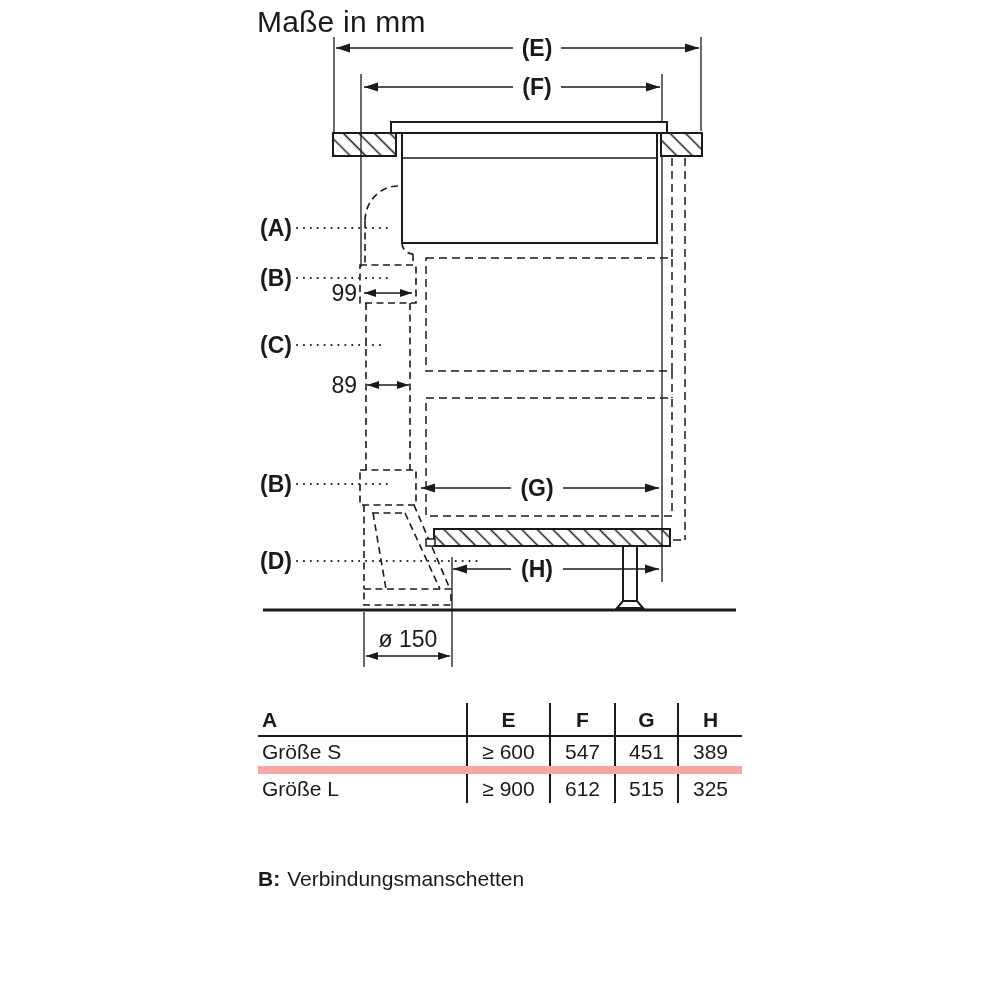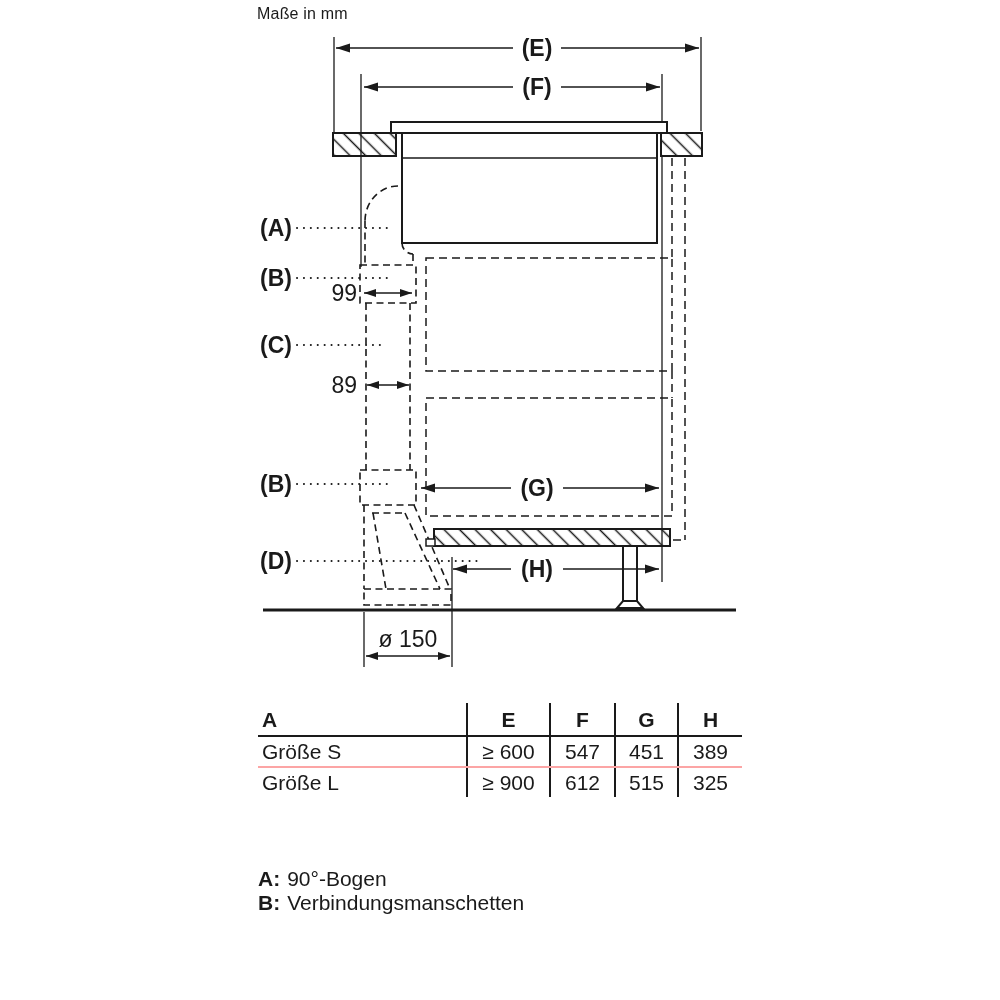--- a/index.html
+++ b/index.html
@@ -1,34 +1,34 @@
 <!DOCTYPE html>
 <html><head>
 <meta charset="utf-8">
 <style>
   html,body{margin:0;padding:0;background:#fff;}
   #page{position:relative;width:1000px;height:1000px;background:#fff;overflow:hidden;
         font-family:"Liberation Sans",sans-serif;color:#1a1a1a;}
-  #title{position:absolute;left:257px;top:5px;font-size:16px;letter-spacing:.2px;}
+  #title{position:absolute;left:257px;top:5px;font-size:30px;letter-spacing:.2px;}
   svg text{font-family:"Liberation Sans",sans-serif;fill:#1a1a1a;}
   .dim-label{font-size:23px;font-weight:bold;text-anchor:middle;}
   .part-label{font-size:23px;font-weight:bold;text-anchor:middle;}
   .num-label{font-size:23px;}
   #dims-table{position:absolute;left:258px;top:703px;border-collapse:collapse;
               font-size:21px;table-layout:fixed;}
   #dims-table th,#dims-table td{padding:0;border:0;}
   #dims-table col.c0{width:209px}#dims-table col.c1{width:83px}
   #dims-table col.c2{width:65px}#dims-table col.c3{width:63px}#dims-table col.c4{width:64px}
   #dims-table th{height:29px;font-weight:bold;vertical-align:bottom;padding-bottom:3px;}
   #dims-table td{height:29px;vertical-align:middle;}
   #dims-table th:first-child,#dims-table td:first-child{text-align:left;padding-left:4px;}
   #dims-table th:not(:first-child),#dims-table td:not(:first-child){text-align:center;
       border-left:2px solid #1a1a1a;}
   #dims-table thead th{border-bottom:2px solid #1a1a1a;}
-  #dims-table tbody tr:not(:last-child) td{border-bottom:2px solid #fca5a5;}
+  #dims-table tbody tr:not(:last-child) td{border-bottom:8px solid #fca5a5;}
   #legend{position:absolute;left:258px;top:867px;font-size:21px;line-height:23.5px;}
   .legend-row{white-space:nowrap;}
   .legend-key{font-weight:bold;margin-right:7px;}
 </style>
 </head>
 <body>
 
 <div id="page">
 
   <div id="title">Maße in mm</div>
@@ -201,20 +201,17 @@
         <td>≥ 900</td>
         <td>612</td>
         <td>515</td>
         <td>325</td>
       </tr>
     </tbody>
   </table>
 
   <div id="legend">
     <div class="legend-row">
-      <span class="legend-key">A:</span><span class="legend-text">90°-Bogen</span>
-    </div>
-    <div class="legend-row">
       <span class="legend-key">B:</span><span class="legend-text">Verbindungsmanschetten</span>
     </div>
   </div>
 
 </div>
 
 </body></html>

